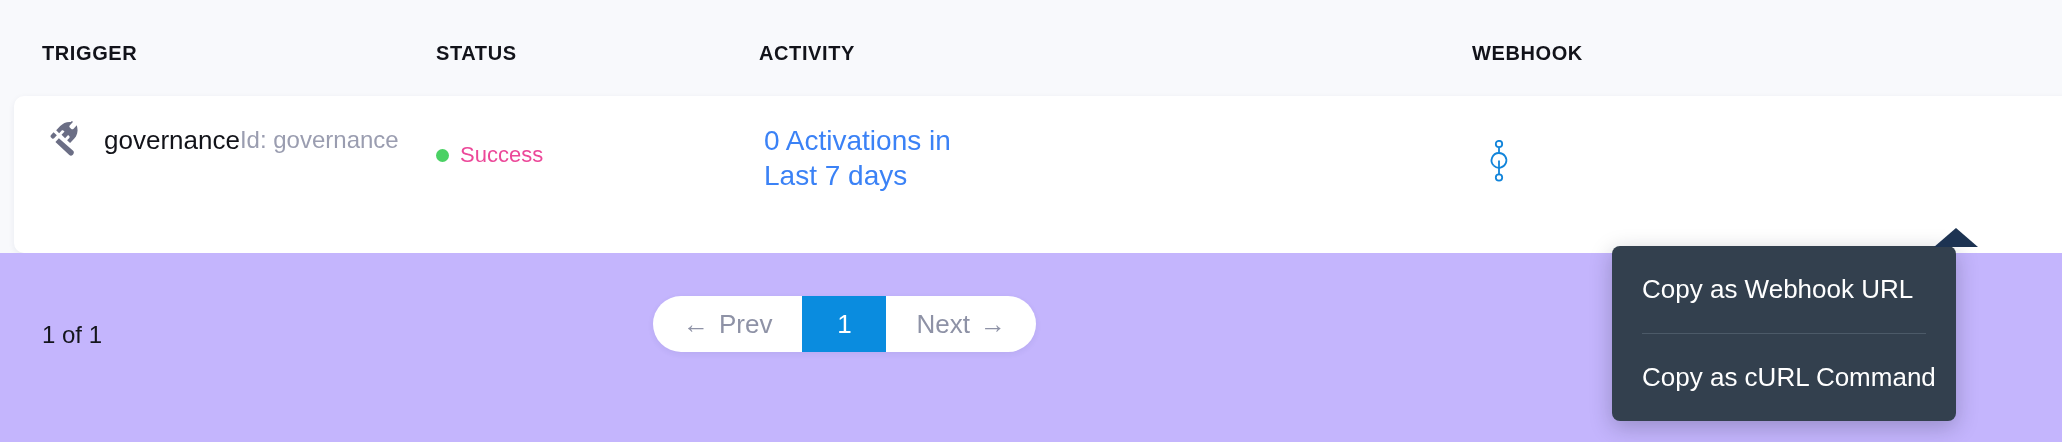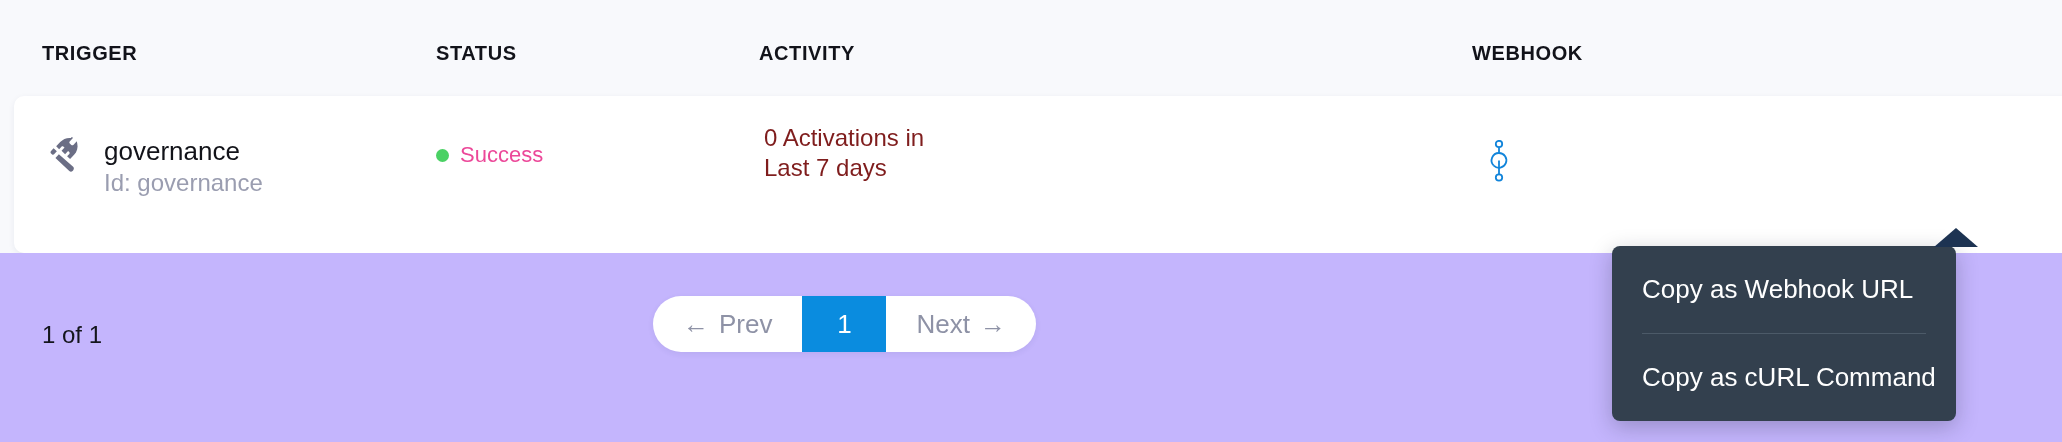--- a/index.html
+++ b/index.html
@@ -65,24 +65,23 @@
     gap: 16px;
   }
   .hammer-icon {
     width: 46px;
     height: 46px;
     flex: 0 0 auto;
     display: block;
   }
   .trigger-texts {
     display: flex;
-    flex-direction: column;
+    flex-direction: row;
     justify-content: center;
     line-height: 1.22;
-    margin-top: 18px;
   }
   .trigger-name {
     font-size: 26px;
     color: #121319;
     white-space: nowrap;
   }
   .trigger-id {
     font-size: 24px;
     color: #9a9db0;
     white-space: nowrap;
@@ -106,22 +105,22 @@
   .status-label {
     font-size: 22px;
     color: #ec4899;
     white-space: nowrap;
   }
 
   
   .activity-cell {
     left: 750px;
     top: 27px;
-    font-size: 24px;
-    color: #7f1d1d;
+    font-size: 28px;
+    color: #3b82f6;
     line-height: 1.25;
     white-space: nowrap;
   }
 
   
   .last-activation-cell {
     left: 1100px;
     top: 46px;
     font-size: 26px;
     color: #6a6d82;

